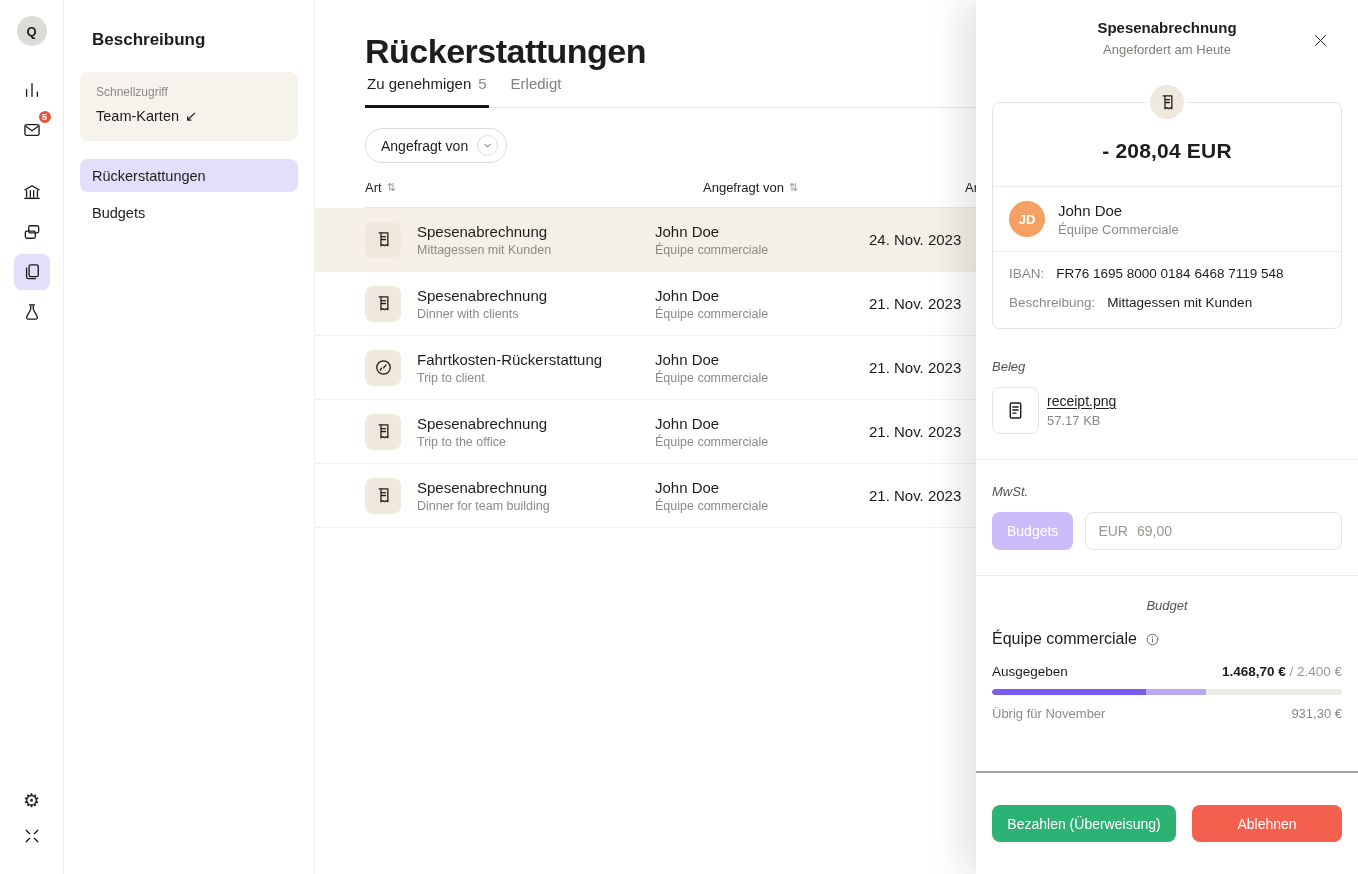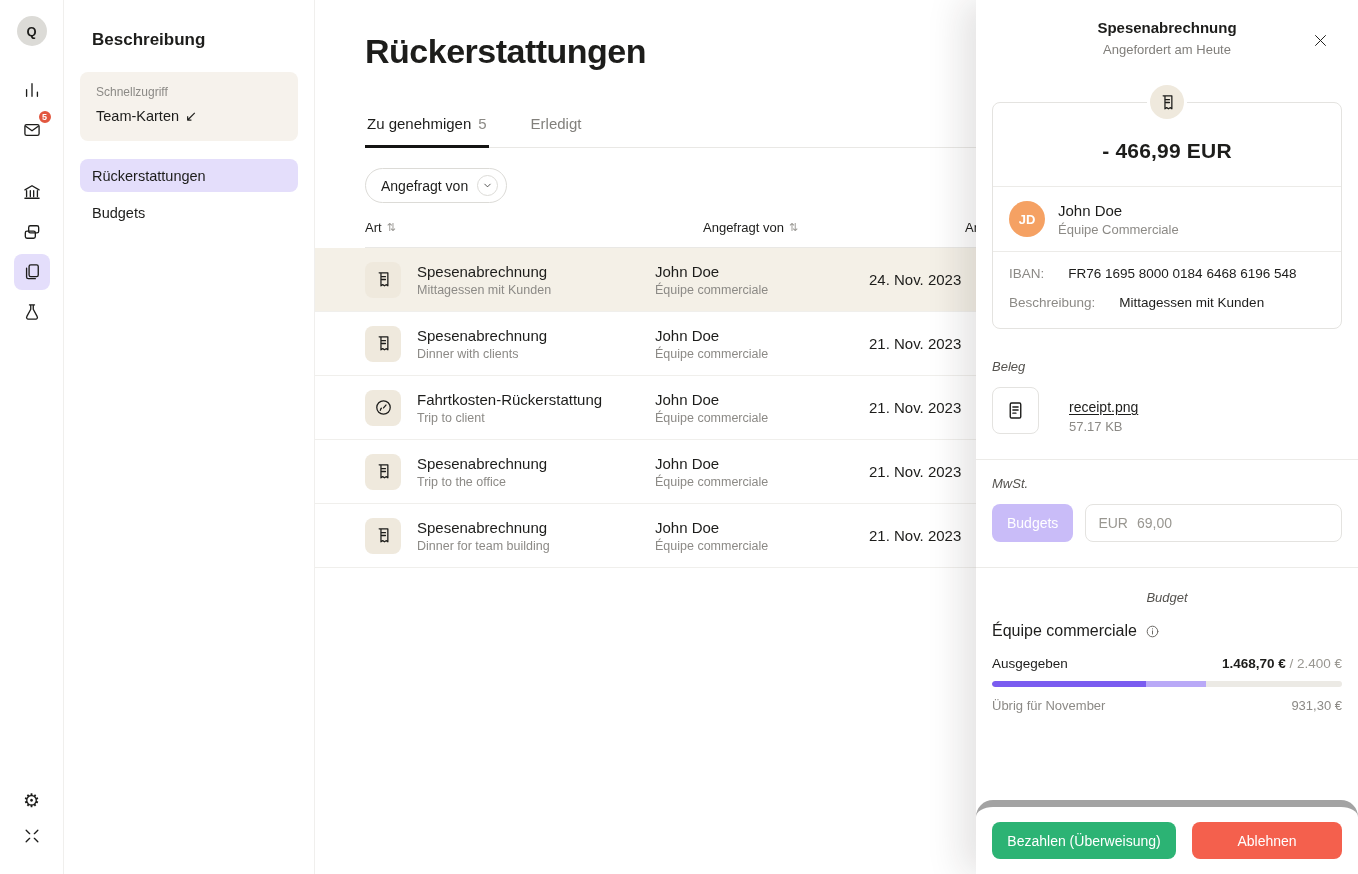--- a/index.html
+++ b/index.html
@@ -26,21 +26,21 @@
   .quick-label { font-size: 12px; color: #8c8a86; }
   .quick-link { margin-top: 9px; font-size: 14.5px; font-weight: 500; display: inline-flex; align-items: center; gap: 6px; cursor: pointer; }
   .quick-link .txt { text-underline-offset: 3px; }
   .side-items { margin-top: 18px; display: flex; flex-direction: column; gap: 4px; }
   .side-item { height: 33px; display: flex; align-items: center; padding: 0 12px; border-radius: 8px; font-size: 14.5px; cursor: pointer; }
   .side-item.active { background: #e4defb; }
 
   
   .main { flex: 1; padding: 32px 0 0 50px; min-width: 0; }
   .page-title { font-size: 34px; font-weight: 800; letter-spacing: -0.5px; }
-  .tabs { margin-top: 40px; display: flex; gap: 40px; border-bottom: 1px solid #e9e8e5; }
+  .tabs { display: flex; gap: 20px; border-bottom: 1px solid #e9e8e5; }
   .tab { padding: 4px 2px 13px; font-size: 15px; color: #82807c; cursor: pointer; display: flex; gap: 7px; align-items: baseline; }
   .tab.active { color: #1d1d1b; font-weight: 500; border-bottom: 3px solid #141413; margin-bottom: -1px; }
   .tab .count { color: #8c8a86; font-weight: 400; }
   .filter-row { margin: 20px 0 4px; }
   .filter-pill { display: inline-flex; align-items: center; gap: 9px; border: 1px solid #dcdbd7; border-radius: 18px; padding: 6px 8px 6px 15px; font-size: 14px; cursor: pointer; background: #fff; }
   .filter-pill .chev { width: 21px; height: 21px; border-radius: 50%; border: 1px solid #dcdbd7; display: flex; align-items: center; justify-content: center; }
   .filter-pill .chev svg { width: 11px; height: 11px; }
 
   .thead, .trow { display: grid; grid-template-columns: 290px 214px 150px; align-items: center; }
   .thead { height: 41px; border-bottom: 1px solid #e9e8e5; font-size: 13px; color: #1d1d1b; gap: 48px; }
@@ -68,52 +68,52 @@
 
   .amount-card { margin-top: 45px; border: 1px solid #e4e3e0; border-radius: 8px; position: relative; }
   .amount-card .bubble { position: absolute; top: -21px; left: 50%; transform: translateX(-50%); width: 40px; height: 40px; border-radius: 50%; background: #efe9dd; border: 3px solid #fff; display: flex; align-items: center; justify-content: center; color: #1d1d1b; }
   .amount-card .bubble svg { width: 19px; height: 19px; }
   .amount-line { padding: 36px 16px 23px; text-align: center; font-size: 21px; font-weight: 600; letter-spacing: 0.2px; }
   .req-row { display: flex; align-items: center; gap: 13px; padding: 14px 16px; border-top: 1px solid #ecebe8; }
   .avatar-jd { width: 36px; height: 36px; border-radius: 50%; background: #f5a163; color: #fff; font-size: 13px; font-weight: 600; display: flex; align-items: center; justify-content: center; }
   .req-name { font-size: 15px; }
   .req-team { font-size: 13px; color: #8c8a86; margin-top: 3px; }
   .detail-sec { border-top: 1px solid #ecebe8; padding: 14px 16px 18px; display: flex; flex-direction: column; gap: 14px; }
-  .detail-line { font-size: 13.5px; display: flex; gap: 24px; align-items: baseline; white-space: nowrap; }
+  .detail-line { font-size: 13.5px; display: flex; gap: 12px; align-items: baseline; white-space: nowrap; }
   .detail-label { color: #8c8a86; }
   .detail-value { color: #1d1d1b; font-size: 13.5px; }
 
   .section-label { font-size: 13px; color: #55534f; font-style: italic; }
   .receipt-sec { margin-top: 30px; }
-  .file-row { margin-top: 13px; display: flex; align-items: flex-end; gap: 30px; }
+  .file-row { margin-top: 13px; display: flex; align-items: center; gap: 8px; }
   .file-box { width: 47px; height: 47px; border: 1px solid #e4e3e0; border-radius: 8px; display: flex; align-items: center; justify-content: center; color: #1d1d1b; }
   .file-box svg { width: 21px; height: 21px; }
   .file-name { font-size: 14px; font-weight: 500; text-decoration: underline; text-underline-offset: 2px; cursor: pointer; }
   .file-size { font-size: 13px; color: #8c8a86; margin-top: 4px; }
   .divider { border-top: 1px solid #ecebe8; margin: 25px -16px 0; }
 
-  .vat-sec { margin-top: 16px; }
+  .vat-sec { margin-top: 24px; }
   .vat-controls { margin-top: 13px; display: flex; gap: 12px; }
   .vat-btn { background: #c9bcf8; color: #fff; border: none; border-radius: 8px; font-size: 14px; font-weight: 500; padding: 0 15px; height: 38px; font-family: inherit; cursor: default; }
   .vat-input { flex: 1; height: 38px; border: 1px solid #e4e3e0; border-radius: 8px; display: flex; align-items: center; padding: 0 12px; gap: 9px; font-size: 14px; color: #999791; cursor: text; }
 
   .budget-sec { margin-top: 22px; text-align: center; }
   .budget-team { margin-top: 17px; display: flex; align-items: center; gap: 8px; font-size: 16px; font-weight: 500; }
   .info-ic { color: #6b6965; display: flex; cursor: pointer; }
   .info-ic svg { width: 15px; height: 15px; }
   .budget-row { margin-top: 16px; display: flex; justify-content: space-between; align-items: baseline; font-size: 13.5px; }
   .spent-strong { font-weight: 700; }
   .spent-limit { color: #999791; }
   .progress-track { margin-top: 10px; height: 6px; border-radius: 3px; background: #eceae5; position: relative; overflow: hidden; }
   .progress-seg { position: absolute; top: 0; bottom: 0; }
   .progress-seg.prev { background: #7a5cf0; border-radius: 3px 0 0 3px; }
   .progress-seg.cur { background: #b9a9f7; }
   .budget-row.muted { color: #8c8a86; font-size: 13px; margin-top: 11px; }
 
-  .panel-footer { border-top: 7px solid #a3a3a3; padding: 15px 16px; display: flex; gap: 16px; border-radius: 17px; }
+  .panel-footer { border-top: 2px solid #a3a3a3; padding: 32px 16px; display: flex; gap: 16px; }
   .btn { border: none; border-radius: 8px; height: 37px; font-size: 14px; font-weight: 500; color: #fff; font-family: inherit; cursor: pointer; }
   .btn-pay { flex: 1; background: #2cb374; }
   .btn-reject { width: 150px; background: #f4604d; }
 </style>
 </head>
 <body>
 
 <div class="app">
 
   <nav class="rail">
@@ -343,34 +343,34 @@
 
     <div class="panel-body">
 
       <div class="amount-card">
         <div class="bubble">
           <svg class="ic" viewBox="0 0 24 24">
               <path d="M6.5 3.5h11v16.5l-2.2-1.5-2.1 1.5-2.2-1.5-2.2 1.5V3.5z"></path>
               <path d="M9.5 8.5h5M9.5 12h5"></path>
             </svg>
         </div>
-        <div class="amount-line">- 466,99 EUR</div>
+        <div class="amount-line">- 208,04 EUR</div>
 
         <div class="req-row">
           <div class="avatar-jd">JD</div>
           <div>
             <div class="req-name">John Doe</div>
             <div class="req-team">Équipe Commerciale</div>
           </div>
         </div>
 
         <div class="detail-sec">
           <div class="detail-line">
             <span class="detail-label">IBAN:</span>
-            <span class="detail-value">FR76 1695 8000 0184 6468 6196 548</span>
+            <span class="detail-value">FR76 1695 8000 0184 6468 7119 548</span>
           </div>
           <div class="detail-line">
             <span class="detail-label">Beschreibung:</span>
             <span class="detail-value">Mittagessen mit Kunden</span>
           </div>
         </div>
       </div>
 
       <div class="receipt-sec">
         <div class="section-label">Beleg</div>

